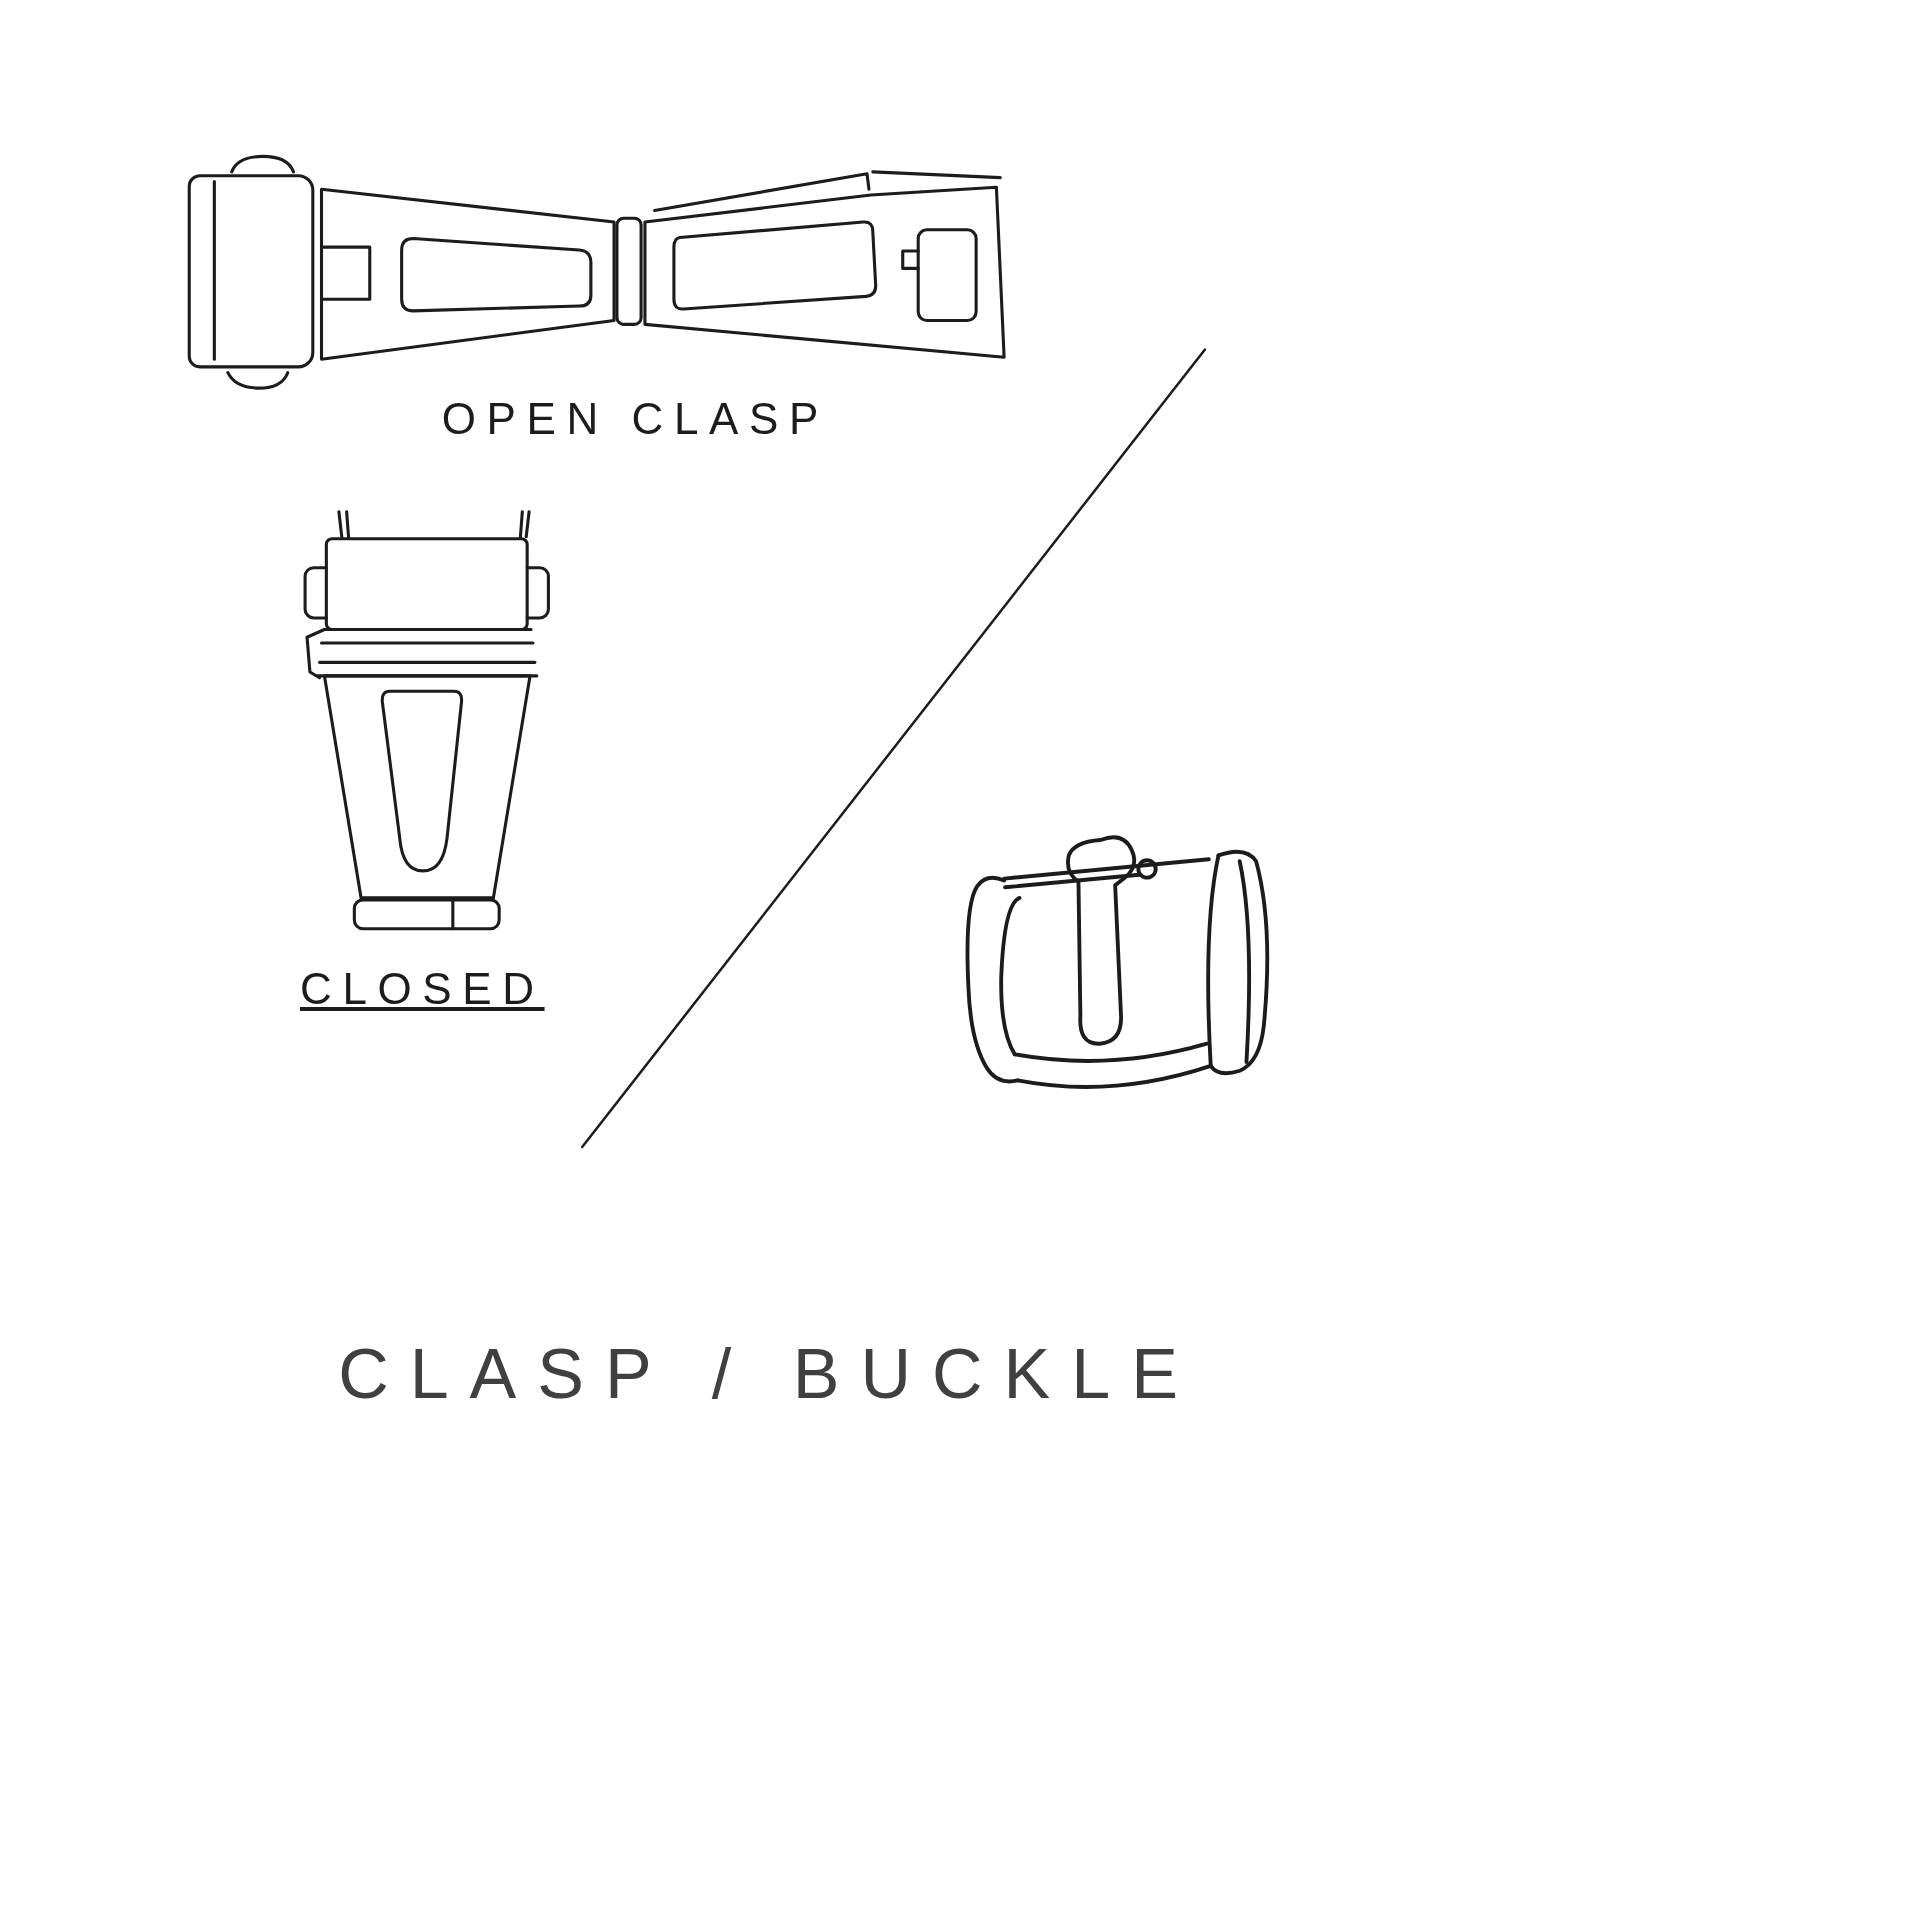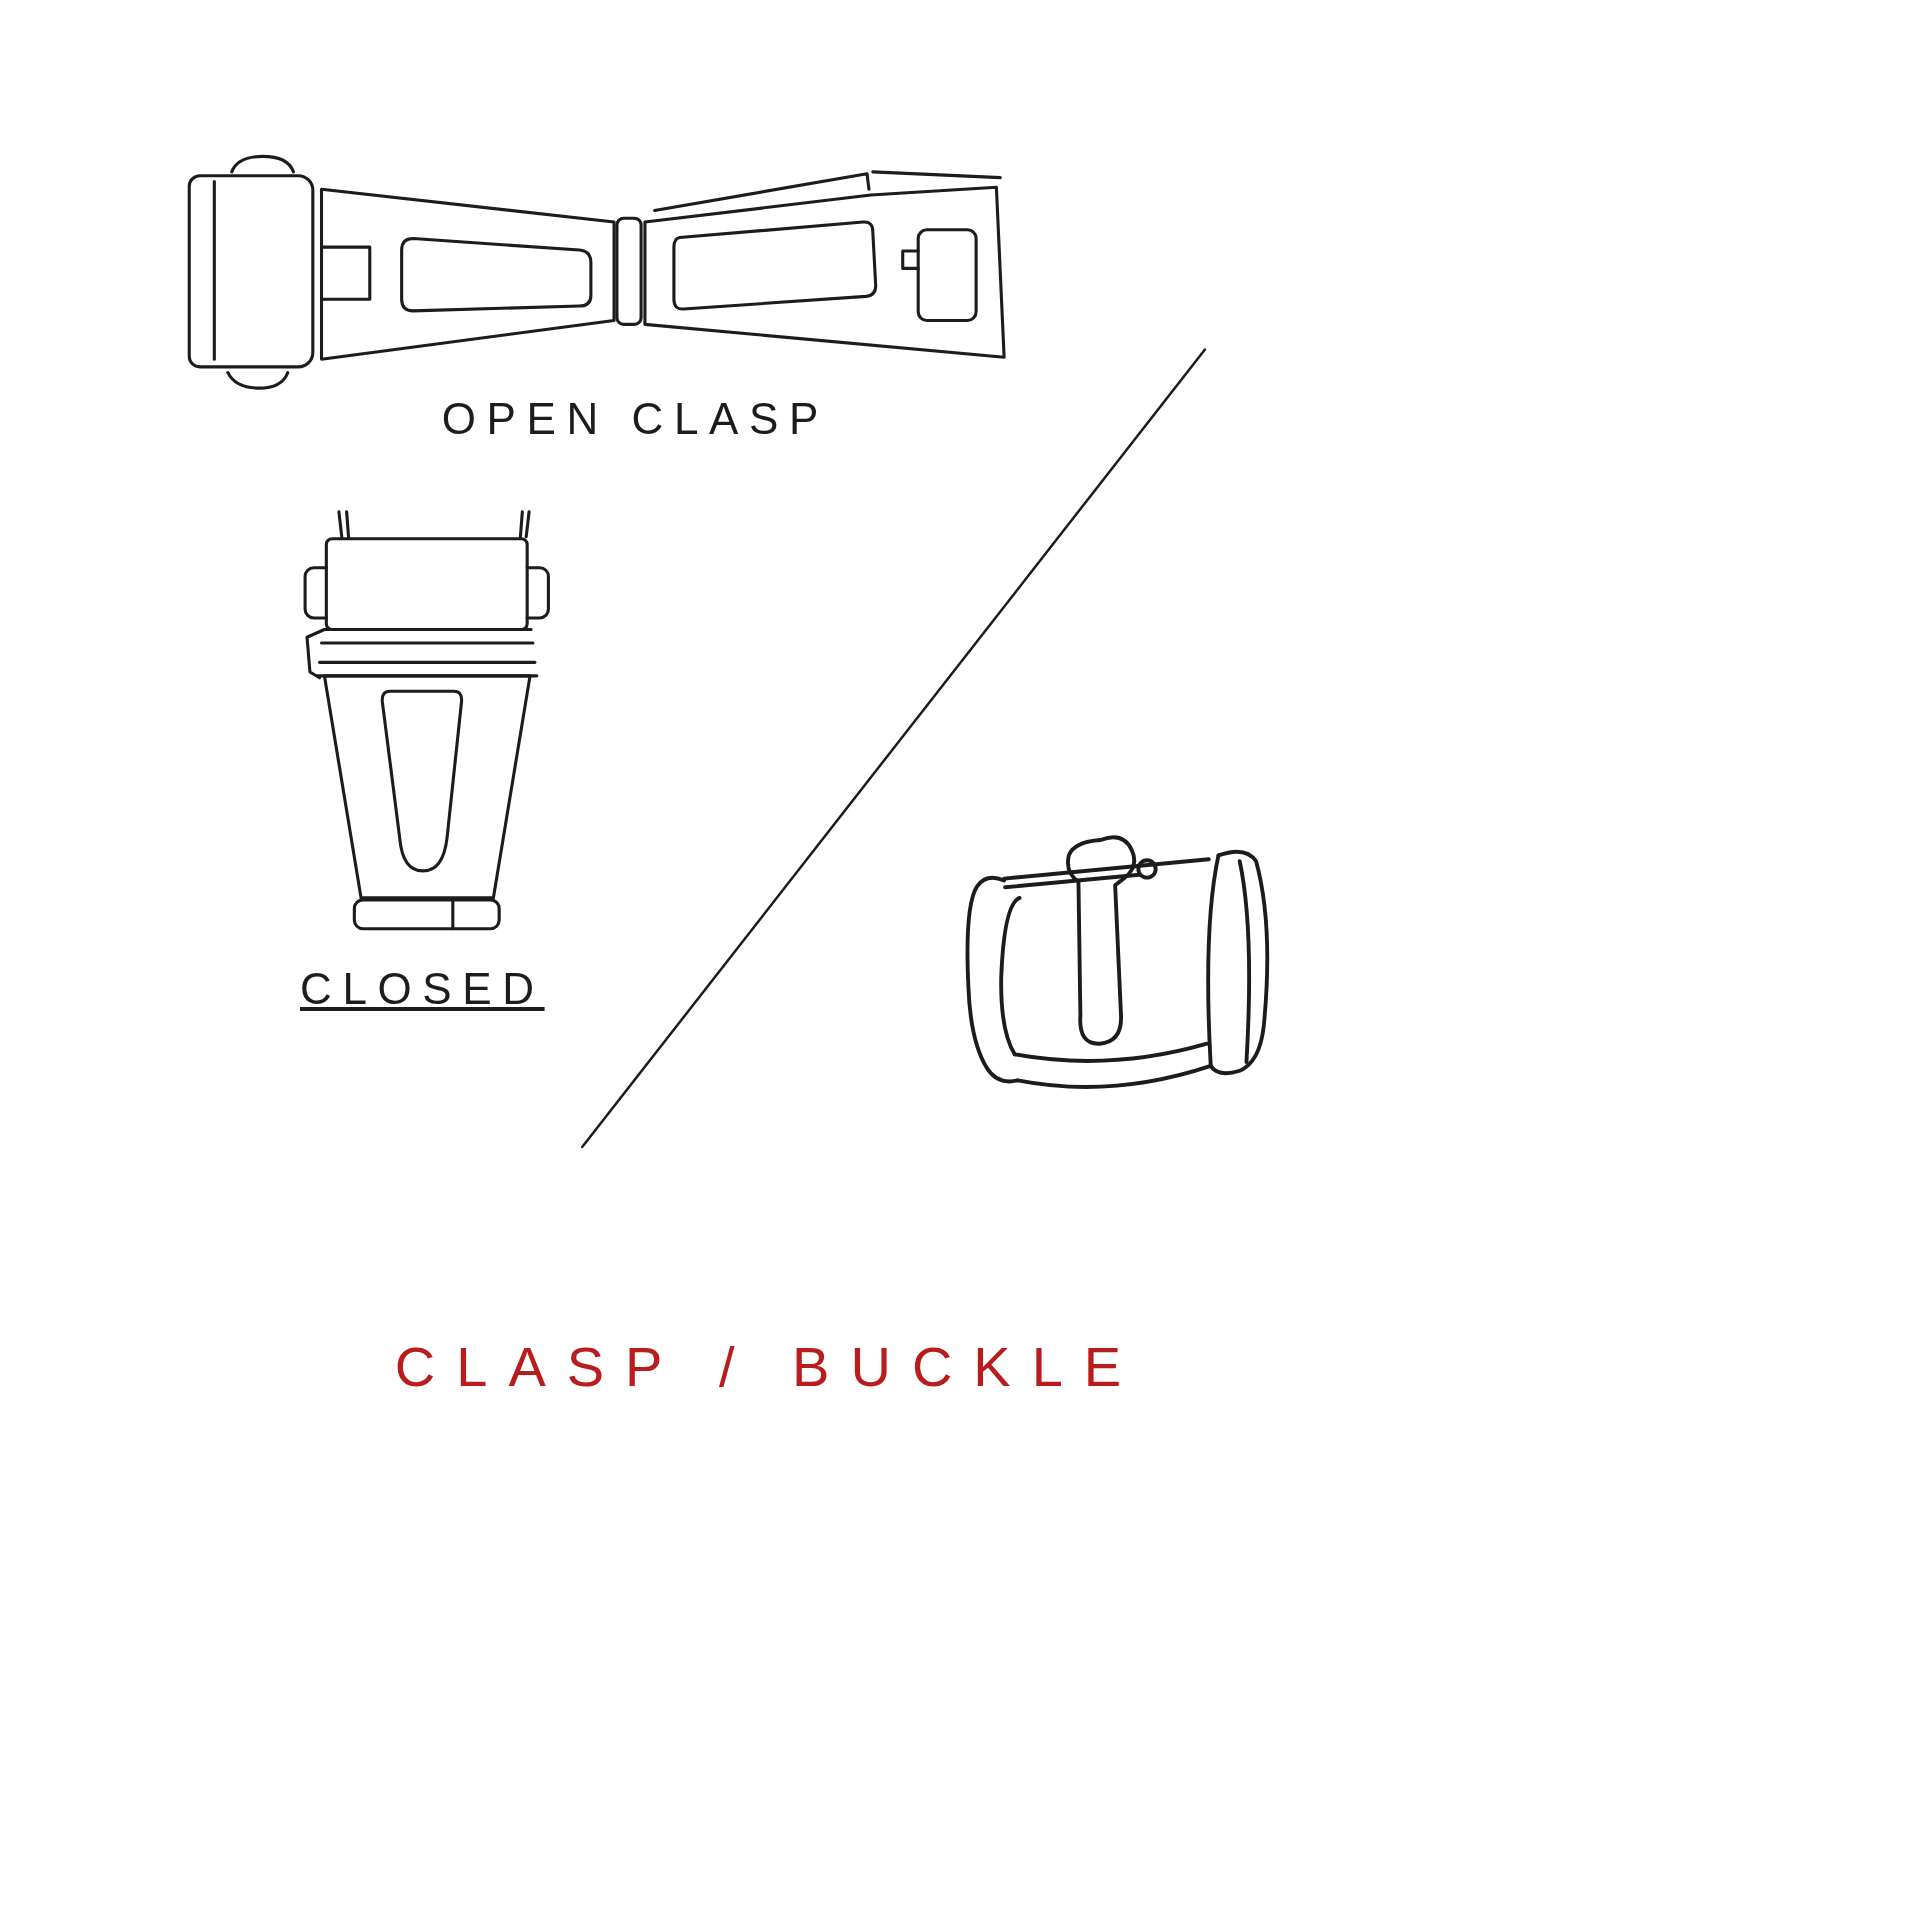--- a/index.html
+++ b/index.html
@@ -37,22 +37,22 @@
   .caption-closed {
     left: 417px;
     top: 964px;
     text-decoration: underline;
   }
   .page-title {
     position: absolute;
     left: 758px;
     top: 1334px;
     transform: translateX(-50%);
-    color: #b91c1c;
-    font-size: 56px;
+    color: #404040;
+    font-size: 70px;
     letter-spacing: 21px;
     text-indent: 21px;
     white-space: nowrap;
     font-weight: 400;
   }
 </style>
 </head>
 <body>
 
 <div class="canvas">

